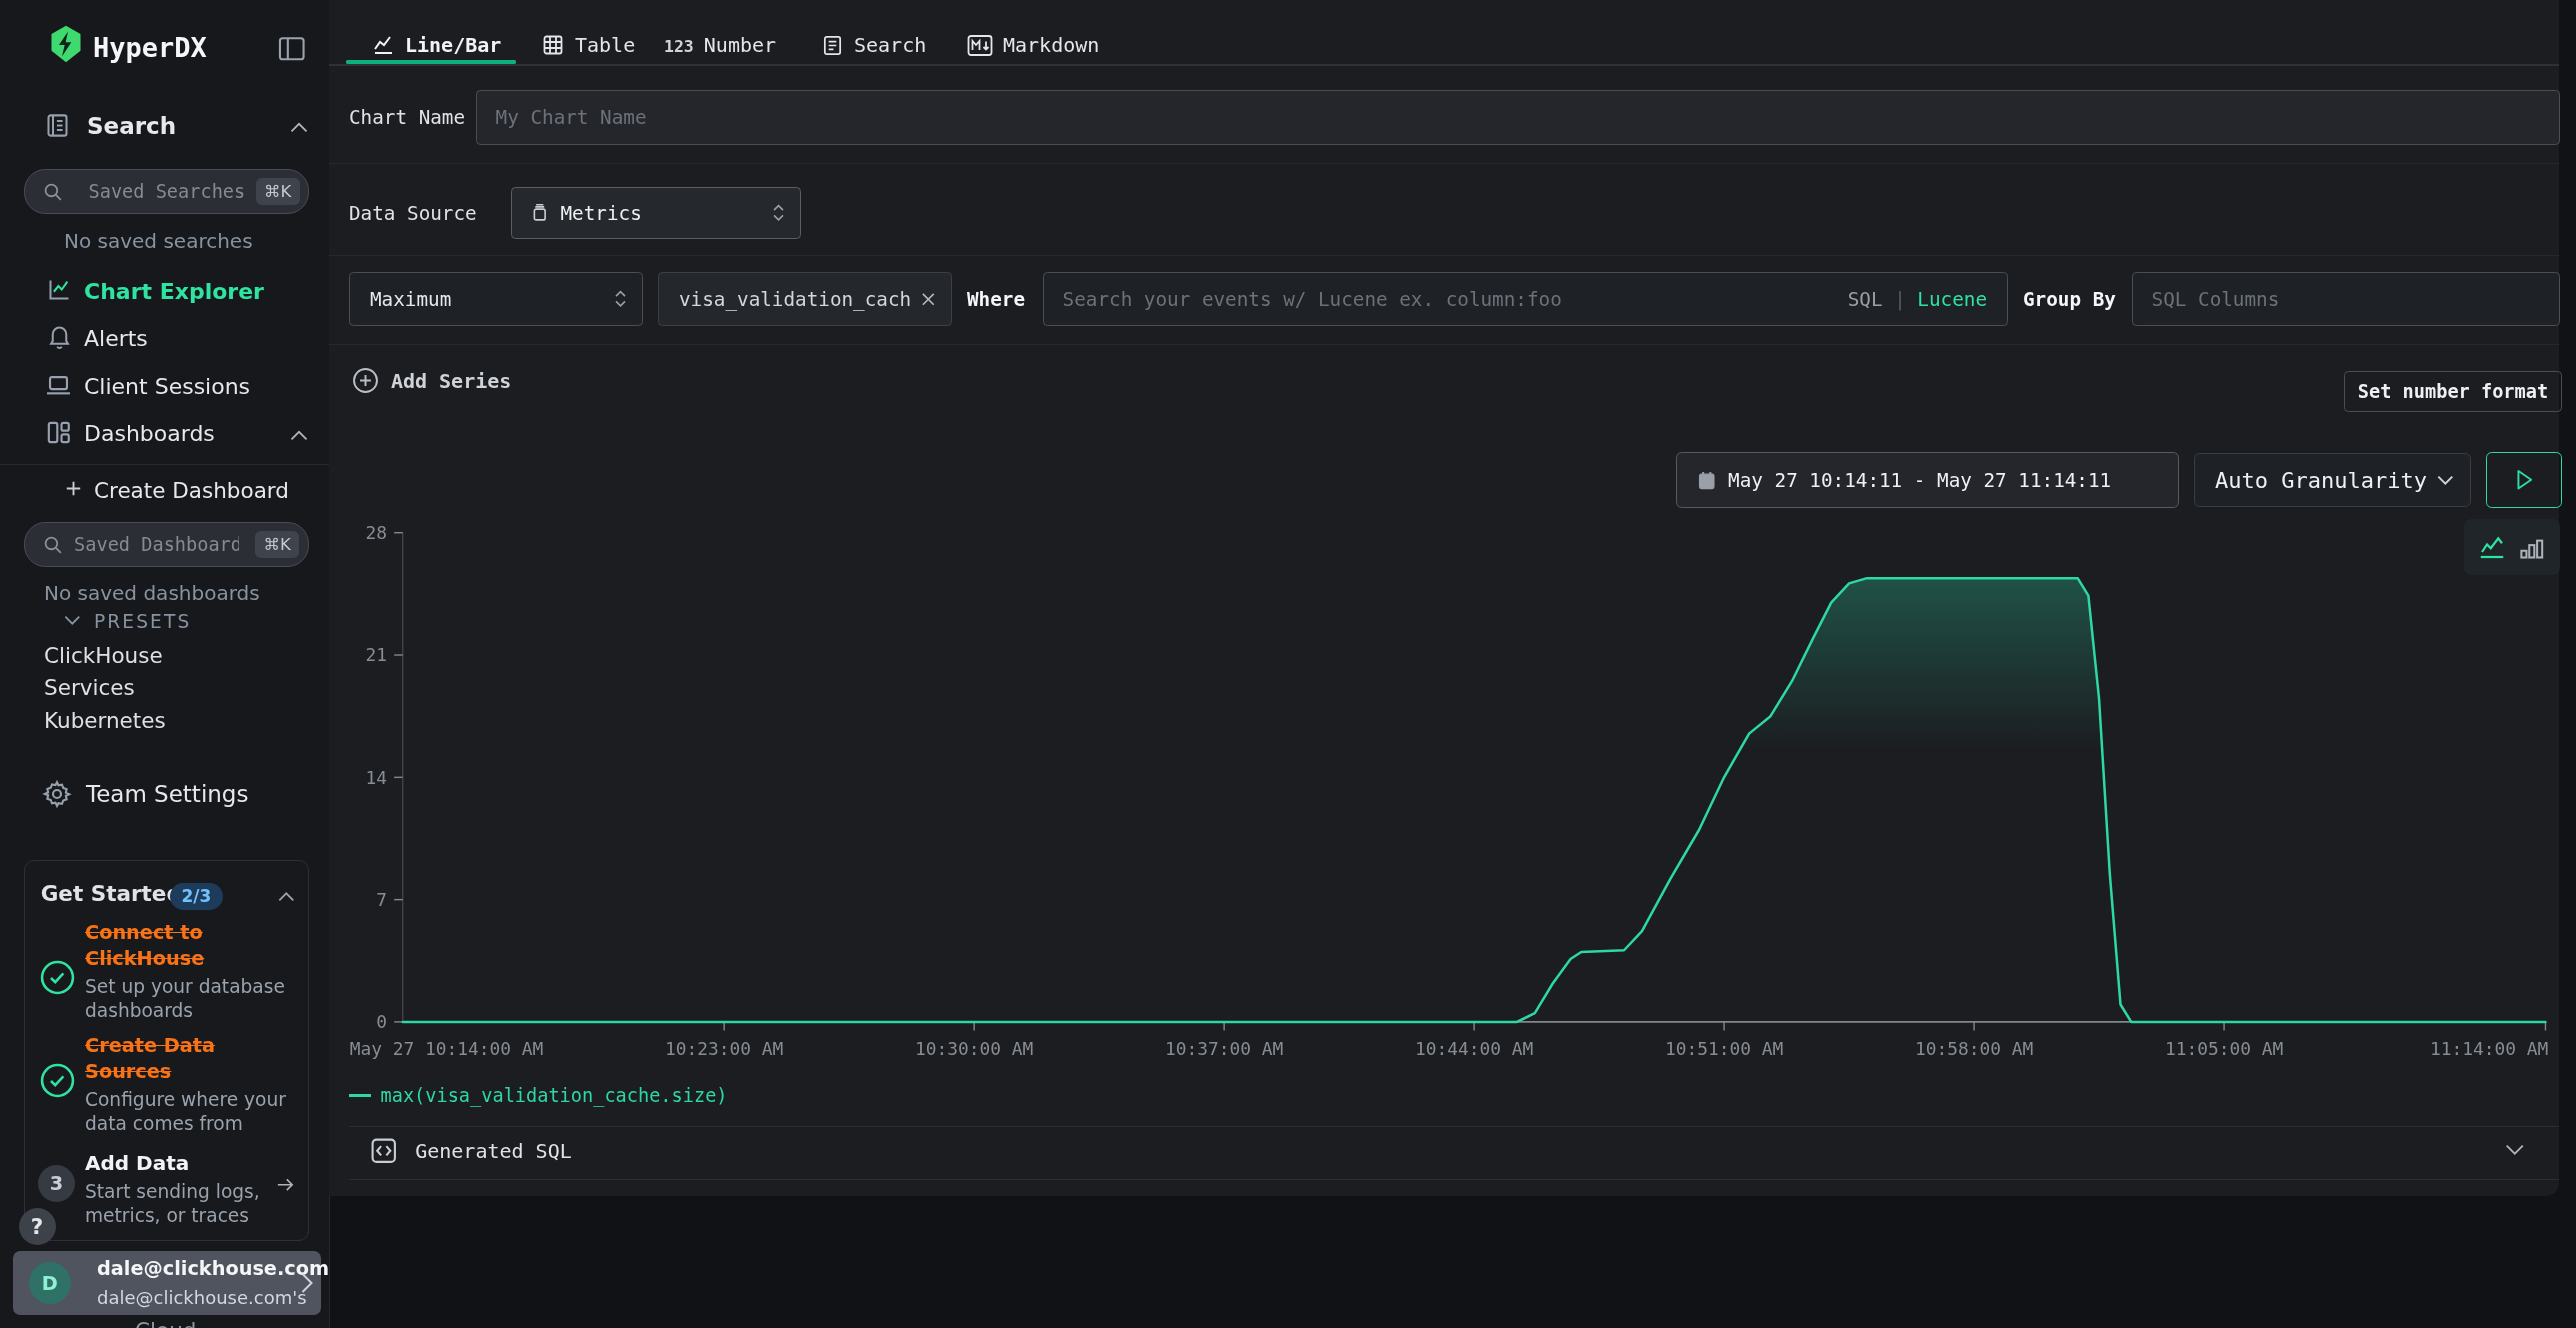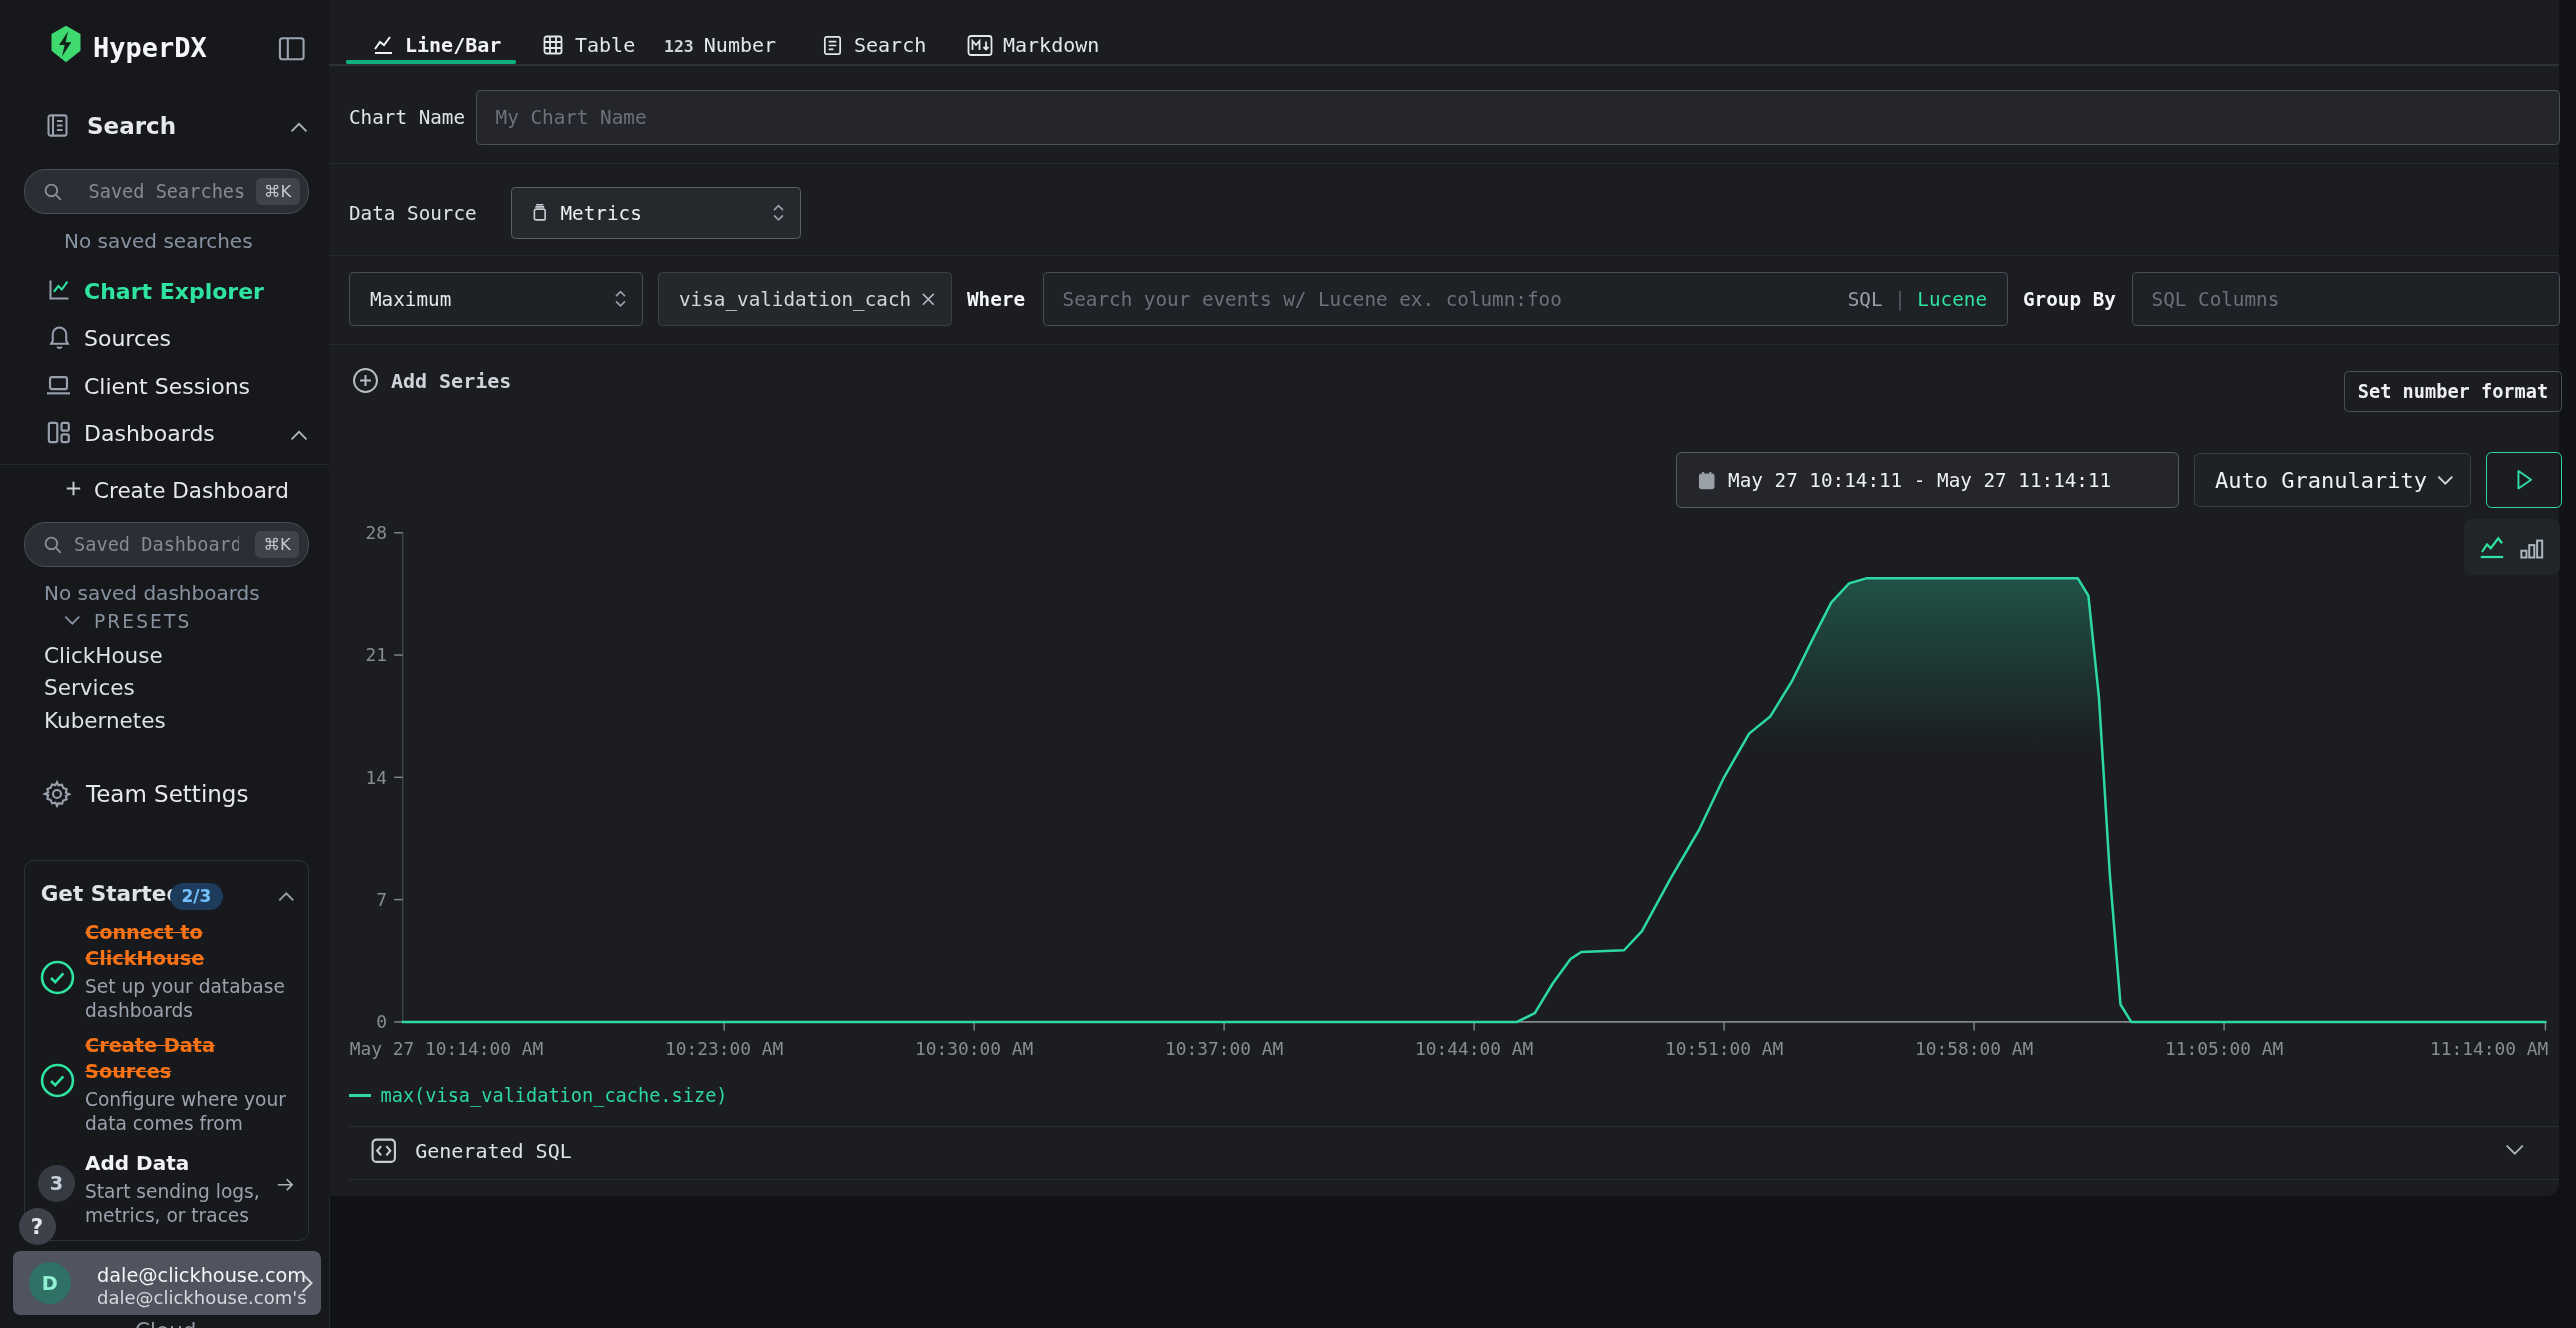--- a/index.html
+++ b/index.html
@@ -80,21 +80,21 @@
       </svg>
   </span>
   <div class="a navlbl" style="left:84px;top:279px;color:#2fe3a0;font-weight:bold">Chart Explorer</div>
 
   <span class="a" style="left:46px;top:323px">
     <svg width="27" height="27" viewBox="0 0 24 24" fill="none" stroke="#97a0ac" stroke-width="1.8">
         <path d="M6 16V10a6 6 0 1 1 12 0v6l1.5 2.5H4.5z"></path>
         <path d="M10 21a2.2 2.2 0 0 0 4 0"></path>
       </svg>
   </span>
-  <div class="a navlbl" style="left:84px;top:326px">Sources</div>
+  <div class="a navlbl" style="left:84px;top:326px">Alerts</div>
 
   <span class="a" style="left:44px;top:371px">
     <svg width="29" height="29" viewBox="0 0 24 24" fill="none" stroke="#97a0ac" stroke-width="1.8">
         <rect x="5" y="5" width="14" height="10" rx="1.5"></rect>
         <path d="M2.5 18.5h19"></path>
       </svg>
   </span>
   <div class="a navlbl" style="left:84px;top:374px">Client Sessions</div>
 
   <span class="a" style="left:44px;top:418px">
@@ -191,21 +191,21 @@
       <svg width="24" height="21.5" viewBox="0 0 24 24" fill="none" stroke="#aeb4bb" stroke-width="1.8">
           <path d="M4 12h16M14 6l6 6-6 6"></path>
         </svg>
     </span>
   </div>
 
   <div class="a" style="left:18.6px;top:1208px;width:37px;height:37px;border-radius:50%;background:#3d414a;color:#e3e6ea;font-size:21.5px;font-weight:bold;display:flex;align-items:center;justify-content:center">?</div>
 
   <div class="a" style="left:13px;top:1251px;width:308px;height:64px;border-radius:7.2px;background:#4f545e">
     <div class="a" style="left:15.7px;top:11.4px;width:42px;height:42px;border-radius:50%;background:#2f7166;color:#8ff0d2;font-size:19.3px;font-weight:bold;display:flex;align-items:center;justify-content:center">D</div>
-    <div class="a" style="left:84px;top:13px;font-size:19.3px;font-weight:normal;color:#f4f6f8">dale@clickhouse.com</div>
+    <div class="a" style="left:84px;top:6px;font-size:19.3px;font-weight:bold;color:#f4f6f8">dale@clickhouse.com</div>
     <div class="a" style="left:84px;top:36px;font-size:18px;color:#d3d7de">dale@clickhouse.com's</div>
     <span class="a" style="left:285px;top:20px">
       <svg width="17" height="24" viewBox="0 0 16 24" fill="none" stroke="#cfd4da" stroke-width="2">
           <path d="M4 3l9 9-9 9"></path>
         </svg>
     </span>
   </div>
   <div class="a" style="left:135px;top:1318px;font-size:21.5px;color:#8f98a3">Cloud</div>
 </div>
 

